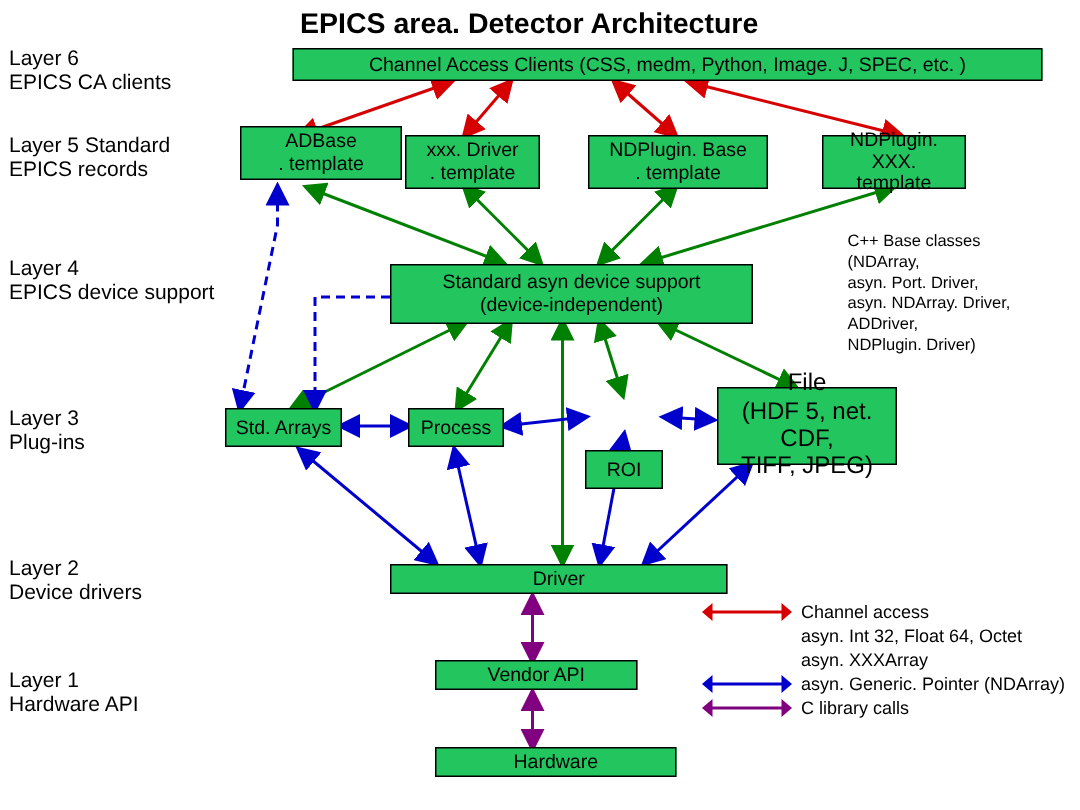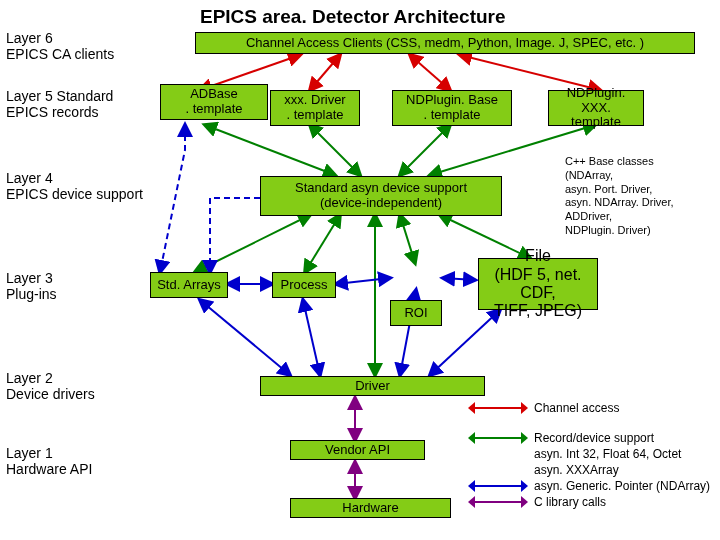--- a/index.html
+++ b/index.html
@@ -1,19 +1,19 @@
 <!DOCTYPE html>
 <html><head>
 <meta charset="utf-8">
 <style>
   * { box-sizing: border-box; margin: 0; padding: 0; }
   body { width: 720px; height: 540px; font-family: "Arial", sans-serif; font-size: 12px; color: #000; background: #fff; position: relative; overflow: hidden; }
   .title { position: absolute; top: 6px; left: 200px; width: 350px; font-size: 19px; font-weight: bold; }
   .layer-label { position: absolute; left: 6px; width: 140px; font-size: 14px; line-height: 1.15; }
-  .box { position: absolute; background: #84cc16; border: 1px solid #000; text-align: center; display: flex; align-items: center; justify-content: center; font-size: 13px; line-height: 1.15; padding: 2px 4px; }
+  .box { position: absolute; background: #22c55e; border: 1px solid #000; text-align: center; display: flex; align-items: center; justify-content: center; font-size: 13px; line-height: 1.15; padding: 2px 4px; }
   .text-block { position: absolute; font-size: 12px; line-height: 1.25; }
   .legend-row { height: 16px; display: flex; align-items: center; }
   .legend-arrow { width: 60px; height: 12px; position: relative; margin-right: 6px; }
   .legend-line { position:absolute; top:5px; left:6px; right:6px; height:2px; }
   .legend-head-l, .legend-head-r { position:absolute; top:0; width:0; height:0; border-top:6px solid transparent; border-bottom:6px solid transparent; }
   .legend-head-l { left:0; }
   .legend-head-r { right:0; }
   svg.arrows { position:absolute; top:0; left:0; width:720px; height:540px; pointer-events:none; }
 </style>
 </head>
@@ -106,28 +106,20 @@
 
 <div class="text-block" style="top:400px; left:468px; width:250px;">
   <div class="legend-row">
     <span class="legend-arrow">
         <span class="legend-head-l" style="border-right:7px solid #d60000"></span>
         <span class="legend-line" style="background:#d60000"></span>
         <span class="legend-head-r" style="border-left:7px solid #d60000"></span>
       </span>
     <span>Channel access</span>
   </div>
-  <div class="legend-row" style="margin-top:14px;">
-    <span class="legend-arrow">
-        <span class="legend-head-l" style="border-right:7px solid #008000"></span>
-        <span class="legend-line" style="background:#008000"></span>
-        <span class="legend-head-r" style="border-left:7px solid #008000"></span>
-      </span>
-    <span>Record/device support</span>
-  </div>
   <div class="legend-row">
       <span style="width:66px"></span>
       <span>asyn. Int 32, Float 64, Octet</span>
     </div>
   <div class="legend-row">
       <span style="width:66px"></span>
       <span>asyn. XXXArray</span>
     </div>
   <div class="legend-row">
     <span class="legend-arrow">

